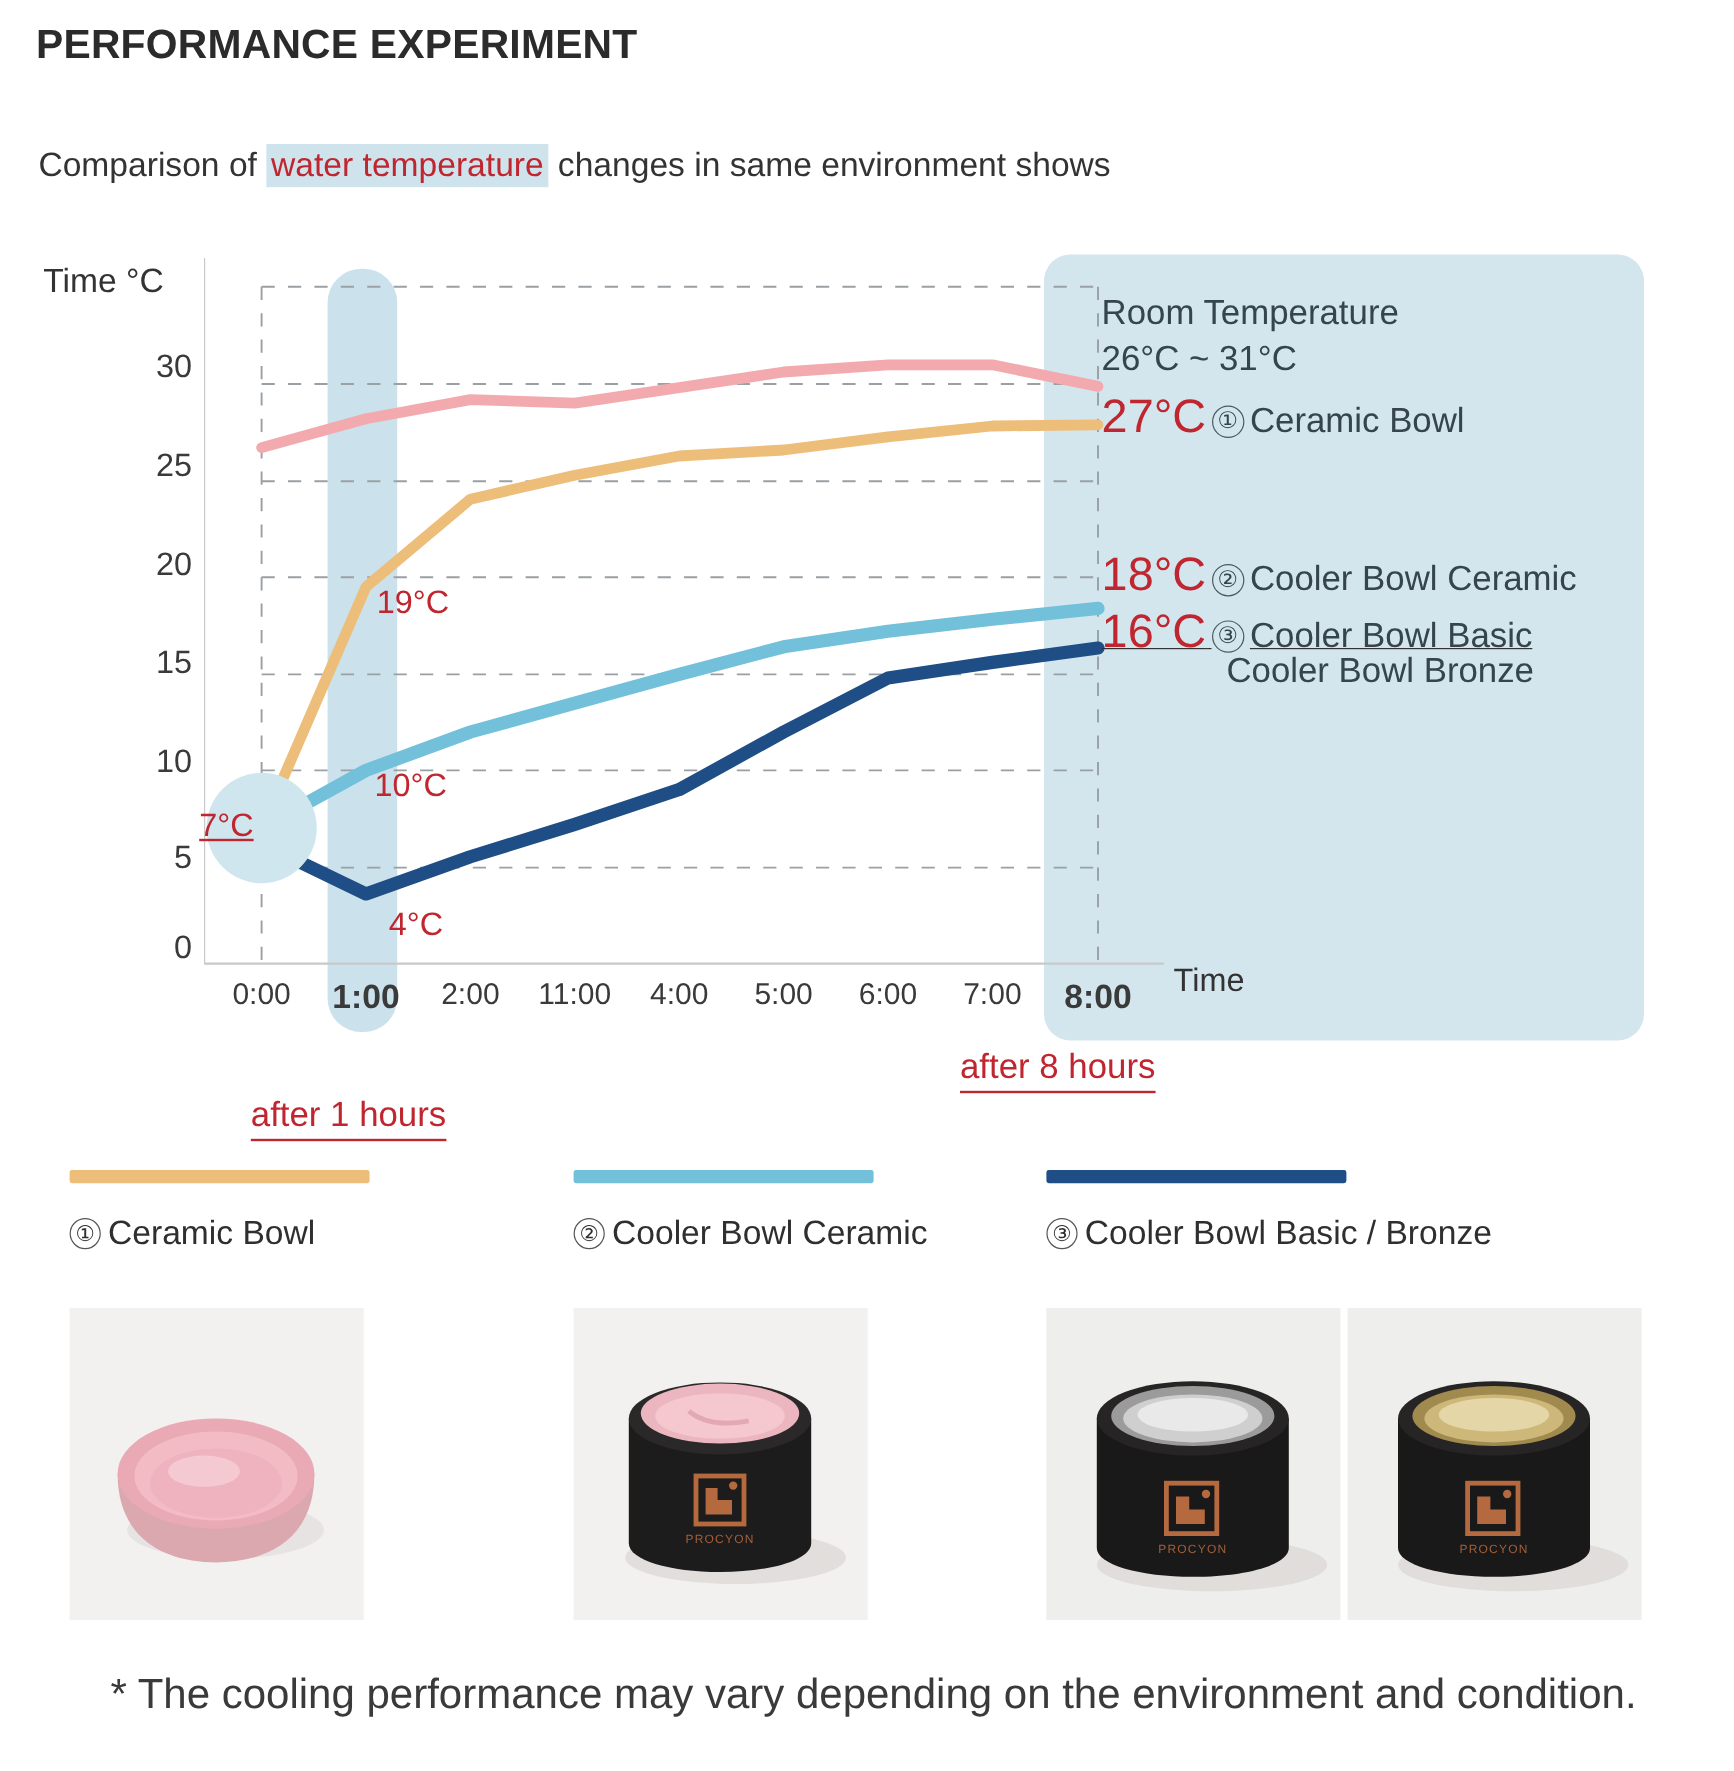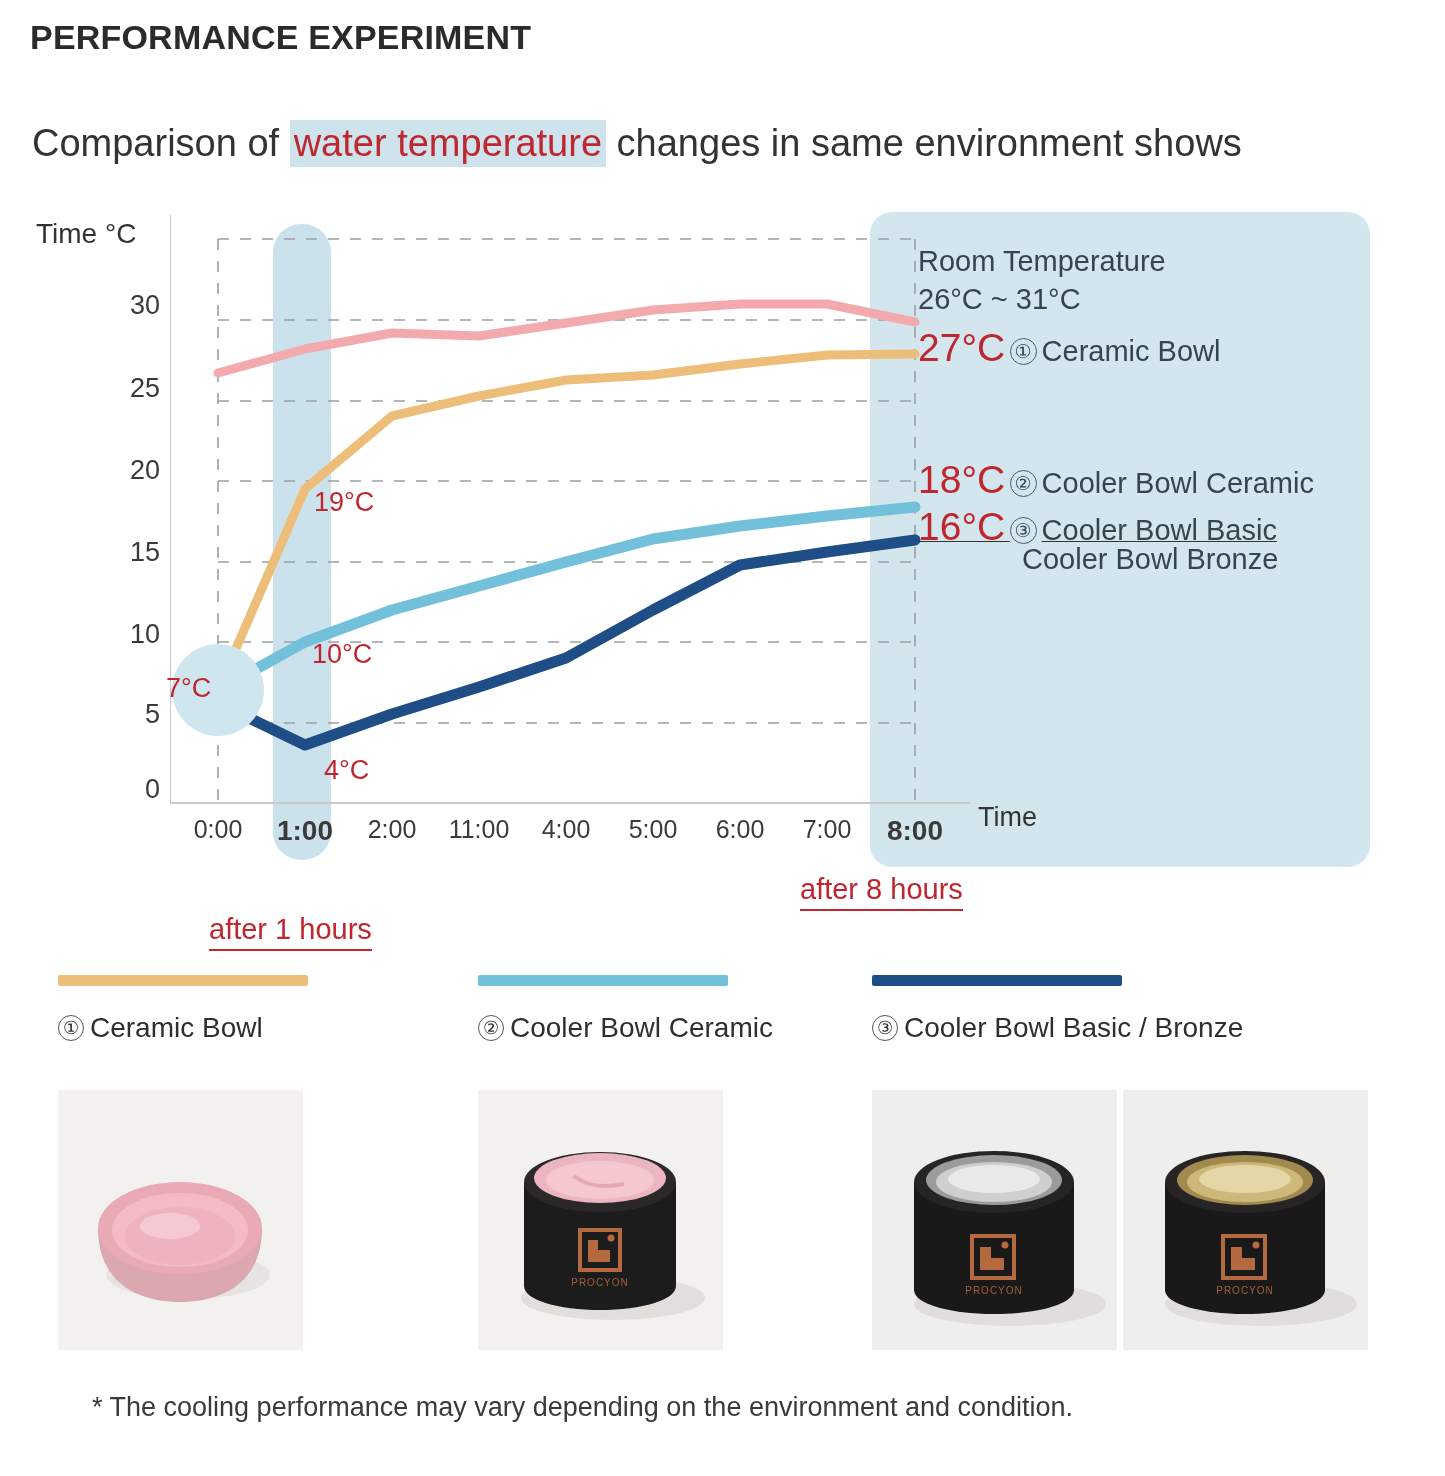--- a/index.html
+++ b/index.html
@@ -13,21 +13,21 @@
   #page { position: relative; width: 1445px; height: 1476px; }
 
   
   .title {
     position: absolute; left: 30px; top: 18px;
     font-size: 34px; font-weight: 700; letter-spacing: 0.2px;
     color: #2b2b2b;
   }
   .subtitle {
     position: absolute; left: 32px; top: 122px;
-    font-size: 38px; font-weight: 400; color: #333; white-space: nowrap;
+    font-size: 28px; font-weight: 400; color: #333; white-space: nowrap;
   }
   .hl {
     background: #cfe3ec; color: #c0262f; padding: 2px 4px 3px 4px;
   }
 
   
   .chart-area { position: absolute; left: 0; top: 200px; width: 1400px; height: 700px; }
 
   .right-panel {
     position: absolute; left: 870px; top: 12px; width: 500px; height: 655px;
@@ -101,21 +101,21 @@
   .photos { position: absolute; left: 0; top: 1090px; width: 1445px; height: 265px; }
   .photo {
     position: absolute; top: 0; height: 260px;
     background: #f1f1f0; overflow: hidden;
   }
   .ph-inner { position: absolute; inset: 0; }
 
   
   .footnote {
     position: absolute; left: 92px; top: 1392px;
-    font-size: 27px; color: #3a3a3a; white-space: nowrap;
+    font-size: 35px; color: #3a3a3a; white-space: nowrap;
   }
 </style>
 </head>
 <body>
 
 <div id="page">
 
   <div class="title">PERFORMANCE EXPERIMENT</div>
   <div class="subtitle"><span>Comparison of </span><span class="hl">water temperature</span><span> changes in same environment shows</span></div>
 
@@ -163,21 +163,21 @@
 
         <polyline fill="none" stroke="#72c0da" stroke-width="11" stroke-linecap="round" stroke-linejoin="round" points="48,475 135,427 222,395 309,371 396,347 483,324 570,311 657,301 745,292"></polyline>
 
         <polyline fill="none" stroke="#1e4e85" stroke-width="11" stroke-linecap="round" stroke-linejoin="round" points="48,488 135,530 222,499 309,472 396,443 483,395 570,350 657,337 745,325"></polyline>
       </svg>
 
       
       <div class="spot" style="left:2px; top:429px;"></div>
 
       
-      <div class="callout" style="left:-4px; top:458px;">7°C</div>
+      <div class="callout" style="left:-4px; top:458px;text-decoration:underline;">7°C</div>
       <div class="callout" style="left:144px; top:272px;">19°C</div>
       <div class="callout" style="left:142px; top:424px;">10°C</div>
       <div class="callout" style="left:154px; top:540px;">4°C</div>
 
       
       <div class="xtick" style="left:48px">0:00</div>
       <div class="xtick bold" style="left:135px">1:00</div>
       <div class="xtick" style="left:222px">2:00</div>
       <div class="xtick" style="left:309px">11:00</div>
       <div class="xtick" style="left:396px">4:00</div>

